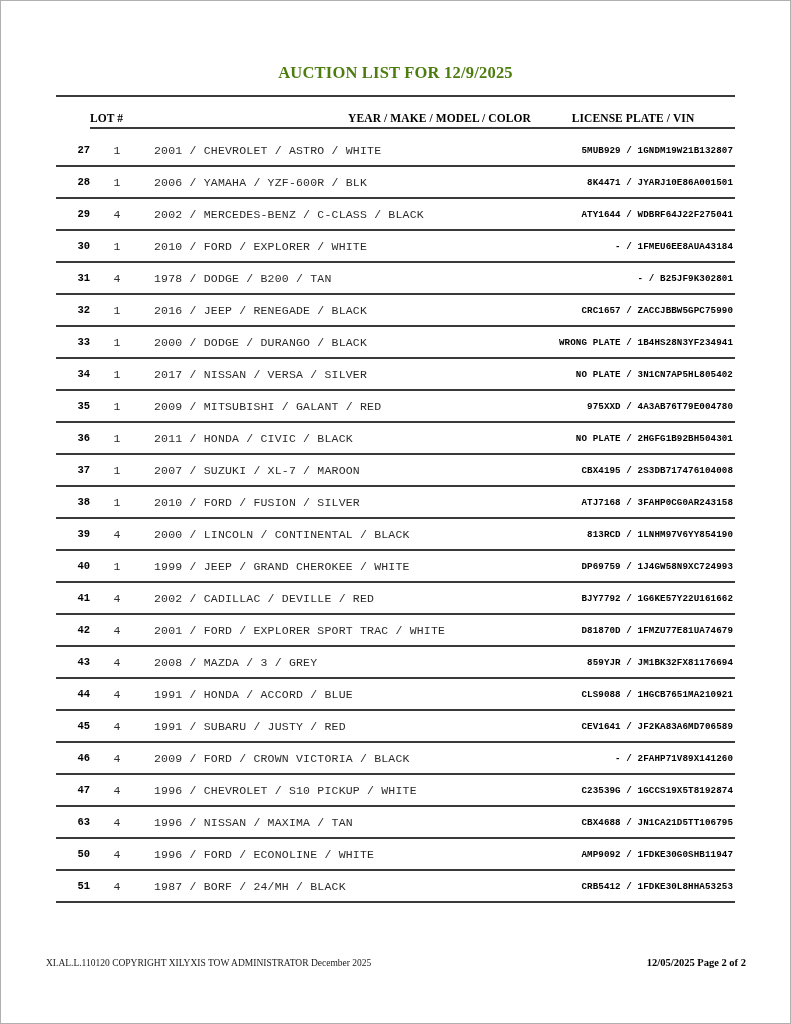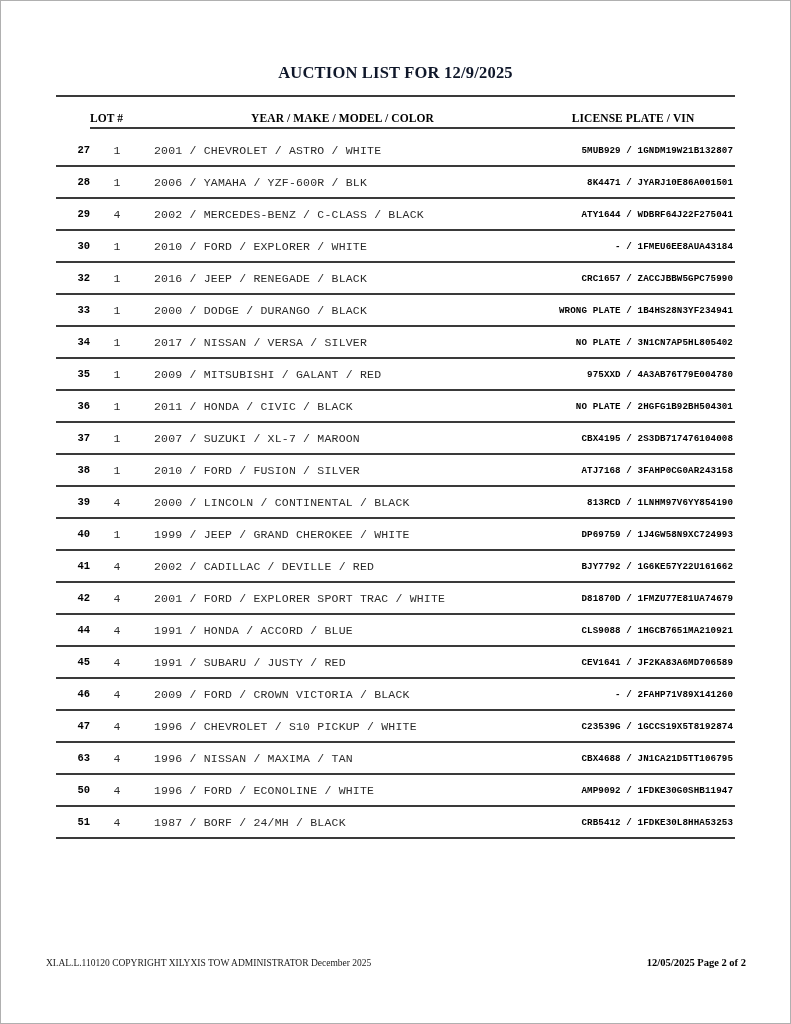--- a/index.html
+++ b/index.html
@@ -30,21 +30,21 @@
   .doc-title {
     position: absolute;
     top: 63px;
     left: 0;
     width: 791px;
     text-align: center;
     font-family: "Liberation Serif", serif;
     font-weight: bold;
     font-size: 16.5px;
     letter-spacing: 0.2px;
-    color: #0f172a;
+    color: #4d7c0f;
   }
 
   
   .title-rule {
     position: absolute;
     left: 56px;
     top: 95px;
     width: 679px;
     height: 0;
     border-top: 2px solid #3a3a3a;
@@ -76,21 +76,21 @@
     vertical-align: bottom;
     letter-spacing: 0.1px;
     border: none;
   }
   thead th.h-seq { border-bottom: none; }
   thead th.h-lot {
     text-align: left;
     border-bottom: 2px solid #3a3a3a;
   }
   thead th.h-desc {
-    text-align: center;
+    text-align: right;
     padding-left: 10px;
     border-bottom: 2px solid #3a3a3a;
   }
   thead th.h-plate {
     text-align: center;
     border-bottom: 2px solid #3a3a3a;
   }
   thead tr.spacer th { height: 6px; padding: 0; border: none; }
 
   tbody td {
@@ -204,20 +204,26 @@
             <td class="td-desc">2002 / MERCEDES-BENZ / C-CLASS / BLACK</td>
             <td class="td-plate">ATY1644 / WDBRF64J22F275041</td>
           </tr>
           <tr>
             <td class="td-seq">30</td>
             <td class="td-lot">1</td>
             <td class="td-desc">2010 / FORD / EXPLORER / WHITE</td>
             <td class="td-plate">- / 1FMEU6EE8AUA43184</td>
           </tr>
           <tr>
+            <td class="td-seq">31</td>
+            <td class="td-lot">4</td>
+            <td class="td-desc">1978 / DODGE / B200 / TAN</td>
+            <td class="td-plate">- / B25JF9K302801</td>
+          </tr>
+          <tr>
             <td class="td-seq">32</td>
             <td class="td-lot">1</td>
             <td class="td-desc">2016 / JEEP / RENEGADE / BLACK</td>
             <td class="td-plate">CRC1657 / ZACCJBBW5GPC75990</td>
           </tr>
           <tr>
             <td class="td-seq">33</td>
             <td class="td-lot">1</td>
             <td class="td-desc">2000 / DODGE / DURANGO / BLACK</td>
             <td class="td-plate">WRONG PLATE / 1B4HS28N3YF234941</td>
@@ -268,20 +274,26 @@
             <td class="td-seq">41</td>
             <td class="td-lot">4</td>
             <td class="td-desc">2002 / CADILLAC / DEVILLE / RED</td>
             <td class="td-plate">BJY7792 / 1G6KE57Y22U161662</td>
           </tr>
           <tr>
             <td class="td-seq">42</td>
             <td class="td-lot">4</td>
             <td class="td-desc">2001 / FORD / EXPLORER SPORT TRAC / WHITE</td>
             <td class="td-plate">D81870D / 1FMZU77E81UA74679</td>
+          </tr>
+          <tr>
+            <td class="td-seq">43</td>
+            <td class="td-lot">4</td>
+            <td class="td-desc">2008 / MAZDA / 3 / GREY</td>
+            <td class="td-plate">859YJR / JM1BK32FX81176694</td>
           </tr>
           <tr>
             <td class="td-seq">44</td>
             <td class="td-lot">4</td>
             <td class="td-desc">1991 / HONDA / ACCORD / BLUE</td>
             <td class="td-plate">CLS9088 / 1HGCB7651MA210921</td>
           </tr>
           <tr>
             <td class="td-seq">45</td>
             <td class="td-lot">4</td>

